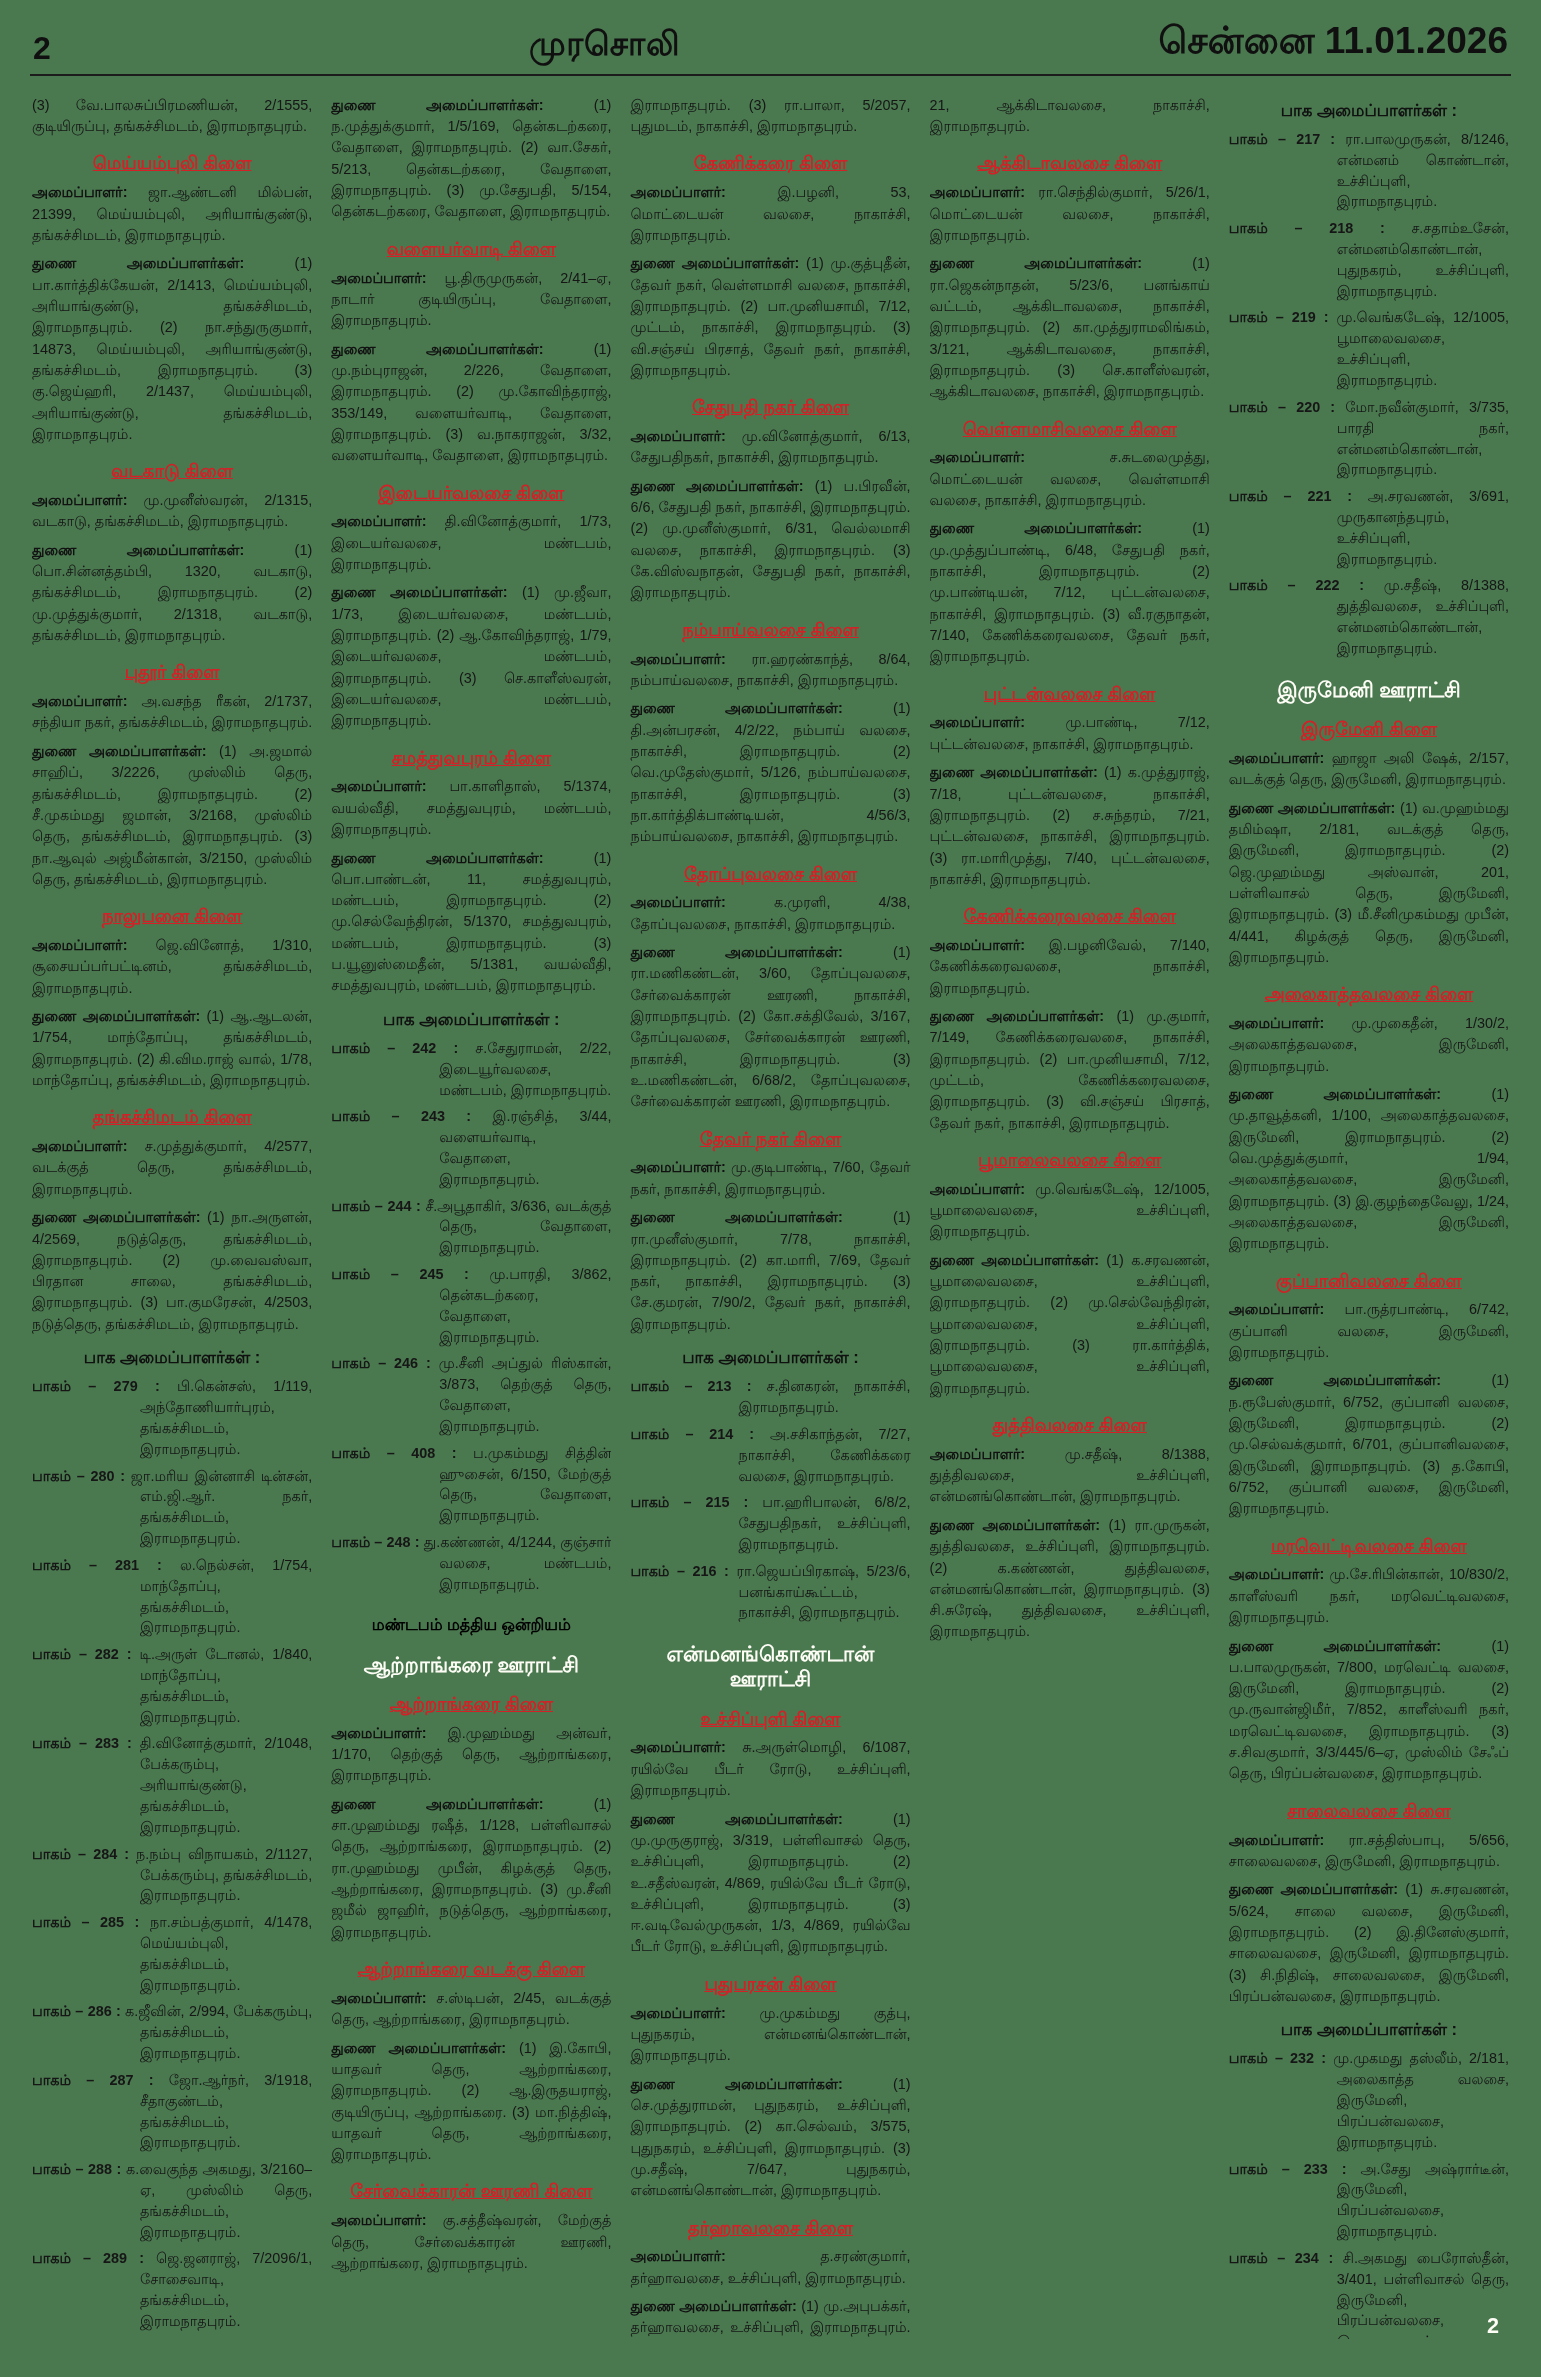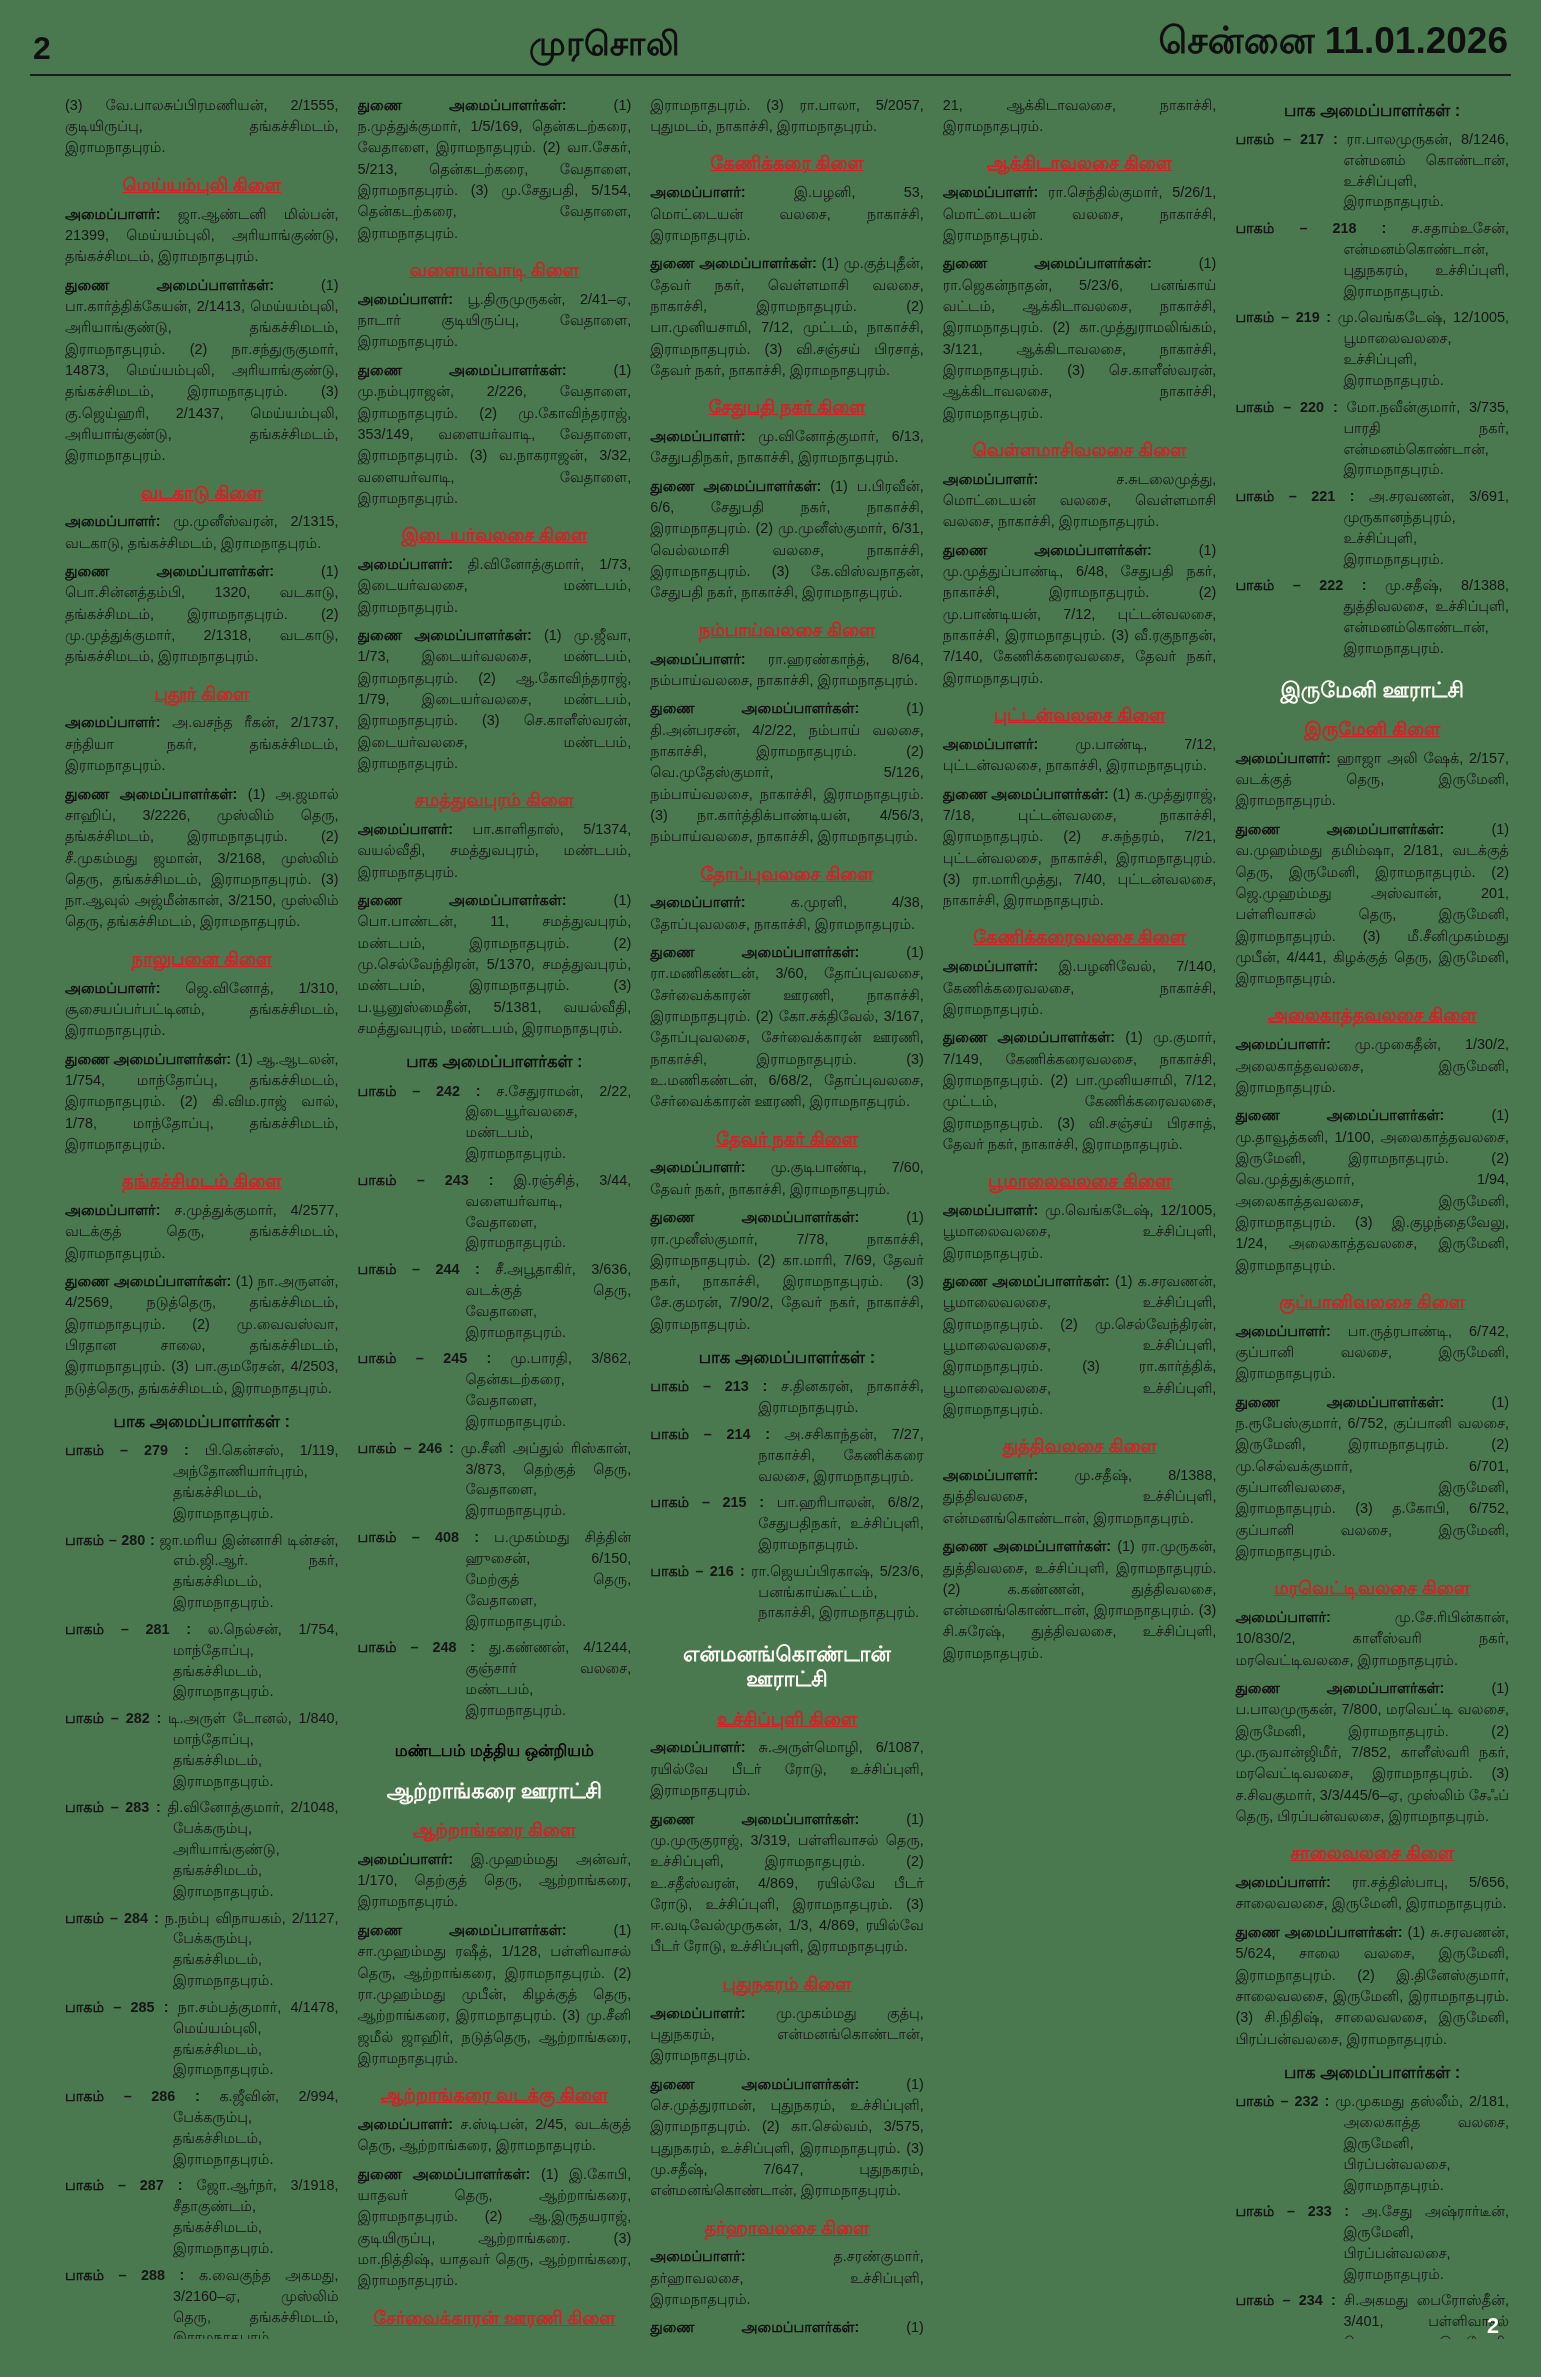--- a/index.html
+++ b/index.html
@@ -12,21 +12,21 @@
   .masthead-bar{
     display:flex;align-items:flex-end;justify-content:space-between;
     padding:20px 33px 4.3px 33px;
   }
   .page-no{font-size:32px;font-weight:bold;color:#101010;}
   .paper-title{font-size:33px;font-weight:bold;color:#101010;letter-spacing:0.7px;}
   .edition{font-size:37px;font-weight:bold;color:#101010;text-align:center;}
   .head-rule{border-top:2.2px solid #1c1c1c;margin:2.9px 30px 7.2px 30px;}
   .cols{
     display:flex;flex-direction:row;gap:19px;
-    padding:4.3px 32px 0 32px;align-items:flex-start;margin-left:33px;
+    padding:4.3px 32px 0 32px;align-items:flex-start;
   }
   .col{flex:1 1 0;min-width:0;height:2251px;overflow:hidden;}
   .para{
     font-size:14.4px;line-height:1.48;text-align:justify;
     margin:7.2px 0;color:#161616;
   }
   .para b.lead{font-weight:bold;color:#111;}
   .branch{
     color:#d42026;font-size:18px;font-weight:bold;text-align:center;
     margin:16px 0 5.8px 0;line-height:1.2;text-decoration:underline;
@@ -143,21 +143,21 @@
       <p class="para"><b class="lead">துணை அமைப்பாளர்கள்: </b>(1) ரா.முனீஸ்குமார், 7/78, நாகாச்சி, இராமநாதபுரம். (2) கா.மாரி, 7/69, தேவர் நகர், நாகாச்சி, இராமநாதபுரம். (3) சே.குமரன், 7/90/2, தேவர் நகர், நாகாச்சி, இராமநாதபுரம்.</p>
       <h4 class="subhead">பாக அமைப்பாளர்கள் :</h4>
       <p class="part"><b>பாகம் – 213 : </b>ச.தினகரன், நாகாச்சி, இராமநாதபுரம்.</p>
       <p class="part"><b>பாகம் – 214 : </b>அ.சசிகாந்தன், 7/27, நாகாச்சி, கேணிக்கரை வலசை, இராமநாதபுரம்.</p>
       <p class="part"><b>பாகம் – 215 : </b>பா.ஹரிபாலன், 6/8/2, சேதுபதிநகர், உச்சிப்புளி, இராமநாதபுரம்.</p>
       <p class="part"><b>பாகம் – 216 : </b>ரா.ஜெயப்பிரகாஷ், 5/23/6, பனங்காய்கூட்டம், நாகாச்சி, இராமநாதபுரம்.</p>
       <h2 class="panchayat">என்மனங்கொண்டான் ஊராட்சி</h2>
       <h3 class="branch">உச்சிப்புளி கிளை</h3>
       <p class="para"><b class="lead">அமைப்பாளர்: </b>சு.அருள்மொழி, 6/1087, ரயில்வே பீடர் ரோடு, உச்சிப்புளி, இராமநாதபுரம்.</p>
       <p class="para"><b class="lead">துணை அமைப்பாளர்கள்: </b>(1) மு.முருகுராஜ், 3/319, பள்ளிவாசல் தெரு, உச்சிப்புளி, இராமநாதபுரம். (2) உ.சதீஸ்வரன், 4/869, ரயில்வே பீடர் ரோடு, உச்சிப்புளி, இராமநாதபுரம். (3) ஈ.வடிவேல்முருகன், 1/3, 4/869, ரயில்வே பீடர் ரோடு, உச்சிப்புளி, இராமநாதபுரம்.</p>
-      <h3 class="branch">புதுநகரம் கிளை</h3>
+      <h3 class="branch">புதுபரசன் கிளை</h3>
       <p class="para"><b class="lead">அமைப்பாளர்: </b>மு.முகம்மது குத்பு, புதுநகரம், என்மனங்கொண்டான், இராமநாதபுரம்.</p>
       <p class="para"><b class="lead">துணை அமைப்பாளர்கள்: </b>(1) செ.முத்துராமன், புதுநகரம், உச்சிப்புளி, இராமநாதபுரம். (2) கா.செல்வம், 3/575, புதுநகரம், உச்சிப்புளி, இராமநாதபுரம். (3) மு.சதீஷ், 7/647, புதுநகரம், என்மனங்கொண்டான், இராமநாதபுரம்.</p>
       <h3 class="branch">தர்ஹாவலசை கிளை</h3>
       <p class="para"><b class="lead">அமைப்பாளர்: </b>த.சரண்குமார், தர்ஹாவலசை, உச்சிப்புளி, இராமநாதபுரம்.</p>
       <p class="para"><b class="lead">துணை அமைப்பாளர்கள்: </b>(1) மு.அபுபக்கர், தர்ஹாவலசை, உச்சிப்புளி, இராமநாதபுரம். (2) சீ.ரஹீம், 1/88, தர்ஹாவலசை, உச்சிப்புளி, இராமநாதபுரம். (3) க.முருகன், 1/145, தர்ஹாவலசை, உச்சிப்புளி, இராமநாதபுரம்.</p>
     </div>
   <div class="col">
       <p class="para">21, ஆக்கிடாவலசை, நாகாச்சி, இராமநாதபுரம்.</p>
       <h3 class="branch">ஆக்கிடாவலசை கிளை</h3>
       <p class="para"><b class="lead">அமைப்பாளர்: </b>ரா.செந்தில்குமார், 5/26/1, மொட்டையன் வலசை, நாகாச்சி, இராமநாதபுரம்.</p>

